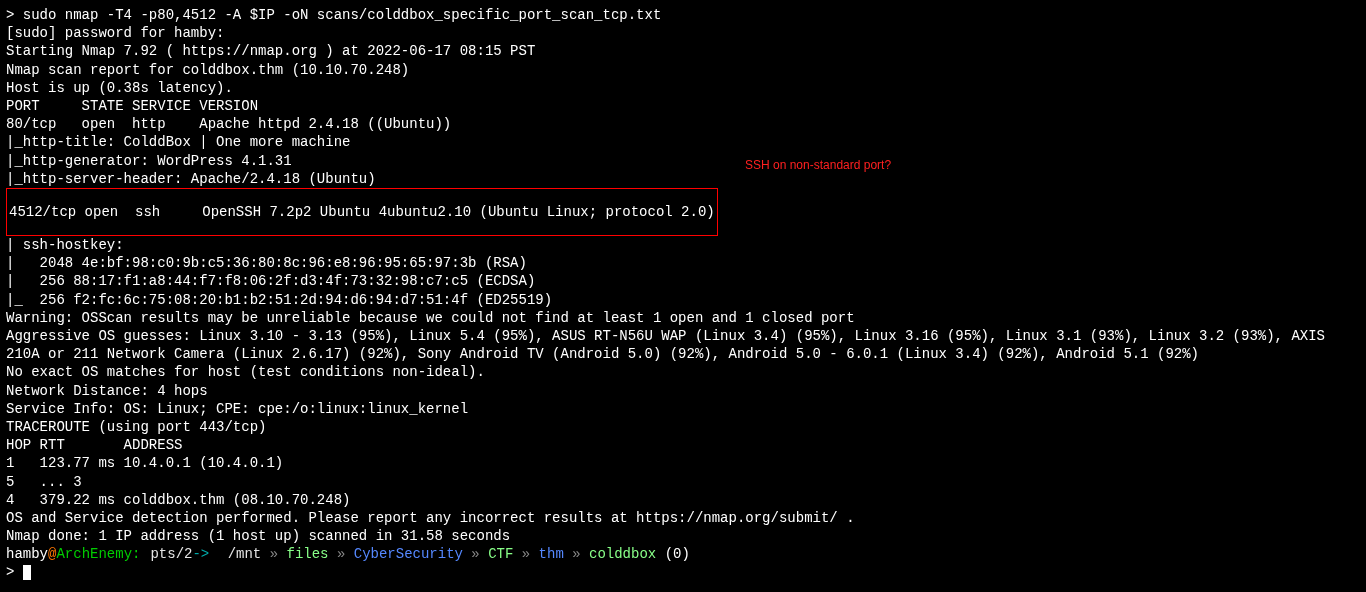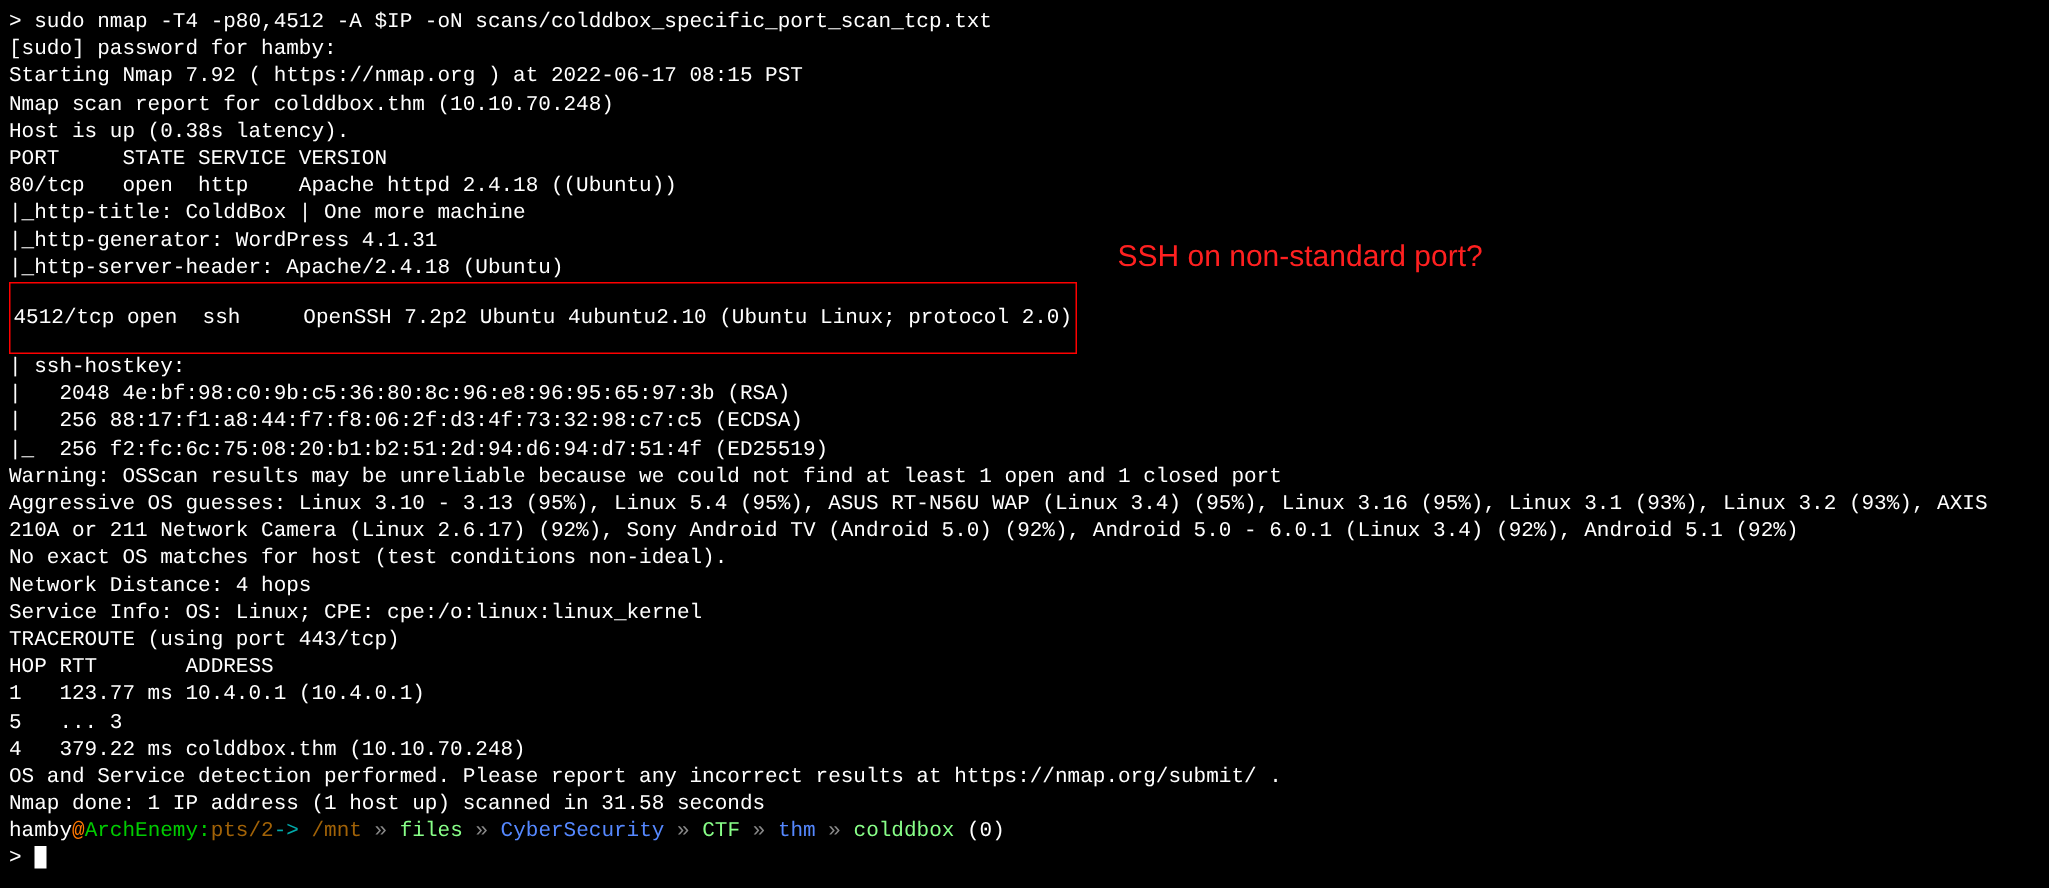--- a/index.html
+++ b/index.html
@@ -24,28 +24,28 @@
       color: #ffffff;
     }
     .highlight-box {
       border: 1.5px solid #ff0000;
       display: inline-block;
       padding: 14px 2px;
     }
     .annotation {
       position: absolute;
       color: #ff2020;
-      font-size: 20px;
+      font-size: 12px;
       font-family: Arial, sans-serif;
       font-weight: normal;
     }
     .prompt-user { color: #ffffff; }
     .prompt-at { color: #ff7700; }
     .prompt-host { color: #00cc00; }
-    .prompt-path { color: #a16207; }
+    .prompt-path { color: #e5e5e5; margin-left: 10px; }
     .prompt-arrow { color: #00aaaa; }
     .prompt-sep { color: #888888; }
     .prompt-folder-blue { color: #5588ff; margin-top: 36px; }
     .prompt-folder-green { color: #88ff88; }
     .prompt-zero { color: #ffffff; }
     .cursor {
       background: #ffffff;
       display: inline-block;
       width: 8px;
       height: 15px;
@@ -75,21 +75,21 @@
   <div class="terminal-line">Warning: OSScan results may be unreliable because we could not find at least 1 open and 1 closed port</div>
   <div class="terminal-line" style="white-space: pre-wrap;">Aggressive OS guesses: Linux 3.10 - 3.13 (95%), Linux 5.4 (95%), ASUS RT-N56U WAP (Linux 3.4) (95%), Linux 3.16 (95%), Linux 3.1 (93%), Linux 3.2 (93%), AXIS 210A or 211 Network Camera (Linux 2.6.17) (92%), Sony Android TV (Android 5.0) (92%), Android 5.0 - 6.0.1 (Linux 3.4) (92%), Android 5.1 (92%)</div>
   <div class="terminal-line">No exact OS matches for host (test conditions non-ideal).</div>
   <div class="terminal-line">Network Distance: 4 hops</div>
   <div class="terminal-line">Service Info: OS: Linux; CPE: cpe:/o:linux:linux_kernel</div>
   <div class="terminal-line"></div>
   <div class="terminal-line">TRACEROUTE (using port 443/tcp)</div>
   <div class="terminal-line">HOP RTT       ADDRESS</div>
   <div class="terminal-line">1   123.77 ms 10.4.0.1 (10.4.0.1)</div>
   <div class="terminal-line">5   ... 3</div>
-  <div class="terminal-line">4   379.22 ms colddbox.thm (10.10.70.248)</div>
+  <div class="terminal-line">4   379.22 ms colddbox.thm (08.10.70.248)</div>
   <div class="terminal-line"></div>
   <div class="terminal-line">OS and Service detection performed. Please report any incorrect results at https://nmap.org/submit/ .</div>
   <div class="terminal-line">Nmap done: 1 IP address (1 host up) scanned in 31.58 seconds</div>
   <div class="terminal-line"><span class="prompt-user">hamby</span><span class="prompt-at">@</span><span class="prompt-host">ArchEnemy:</span><span class="prompt-path">pts/2</span><span class="prompt-arrow">-&gt;</span><span class="prompt-path"> /mnt </span><span class="prompt-sep">» </span><span class="prompt-folder-green">files </span><span class="prompt-sep">» </span><span class="prompt-folder-blue">CyberSecurity </span><span class="prompt-sep">» </span><span class="prompt-folder-green">CTF </span><span class="prompt-sep">» </span><span class="prompt-folder-blue">thm </span><span class="prompt-sep">» </span><span class="prompt-folder-green">colddbox </span><span class="prompt-zero">(0)</span></div>
   <div class="terminal-line"><span>&gt; </span><span class="cursor"></span></div>
 </div>
 
 <div class="annotation" style="top:158px;left:745px;">SSH on non-standard port?</div>
 
 </body></html>

